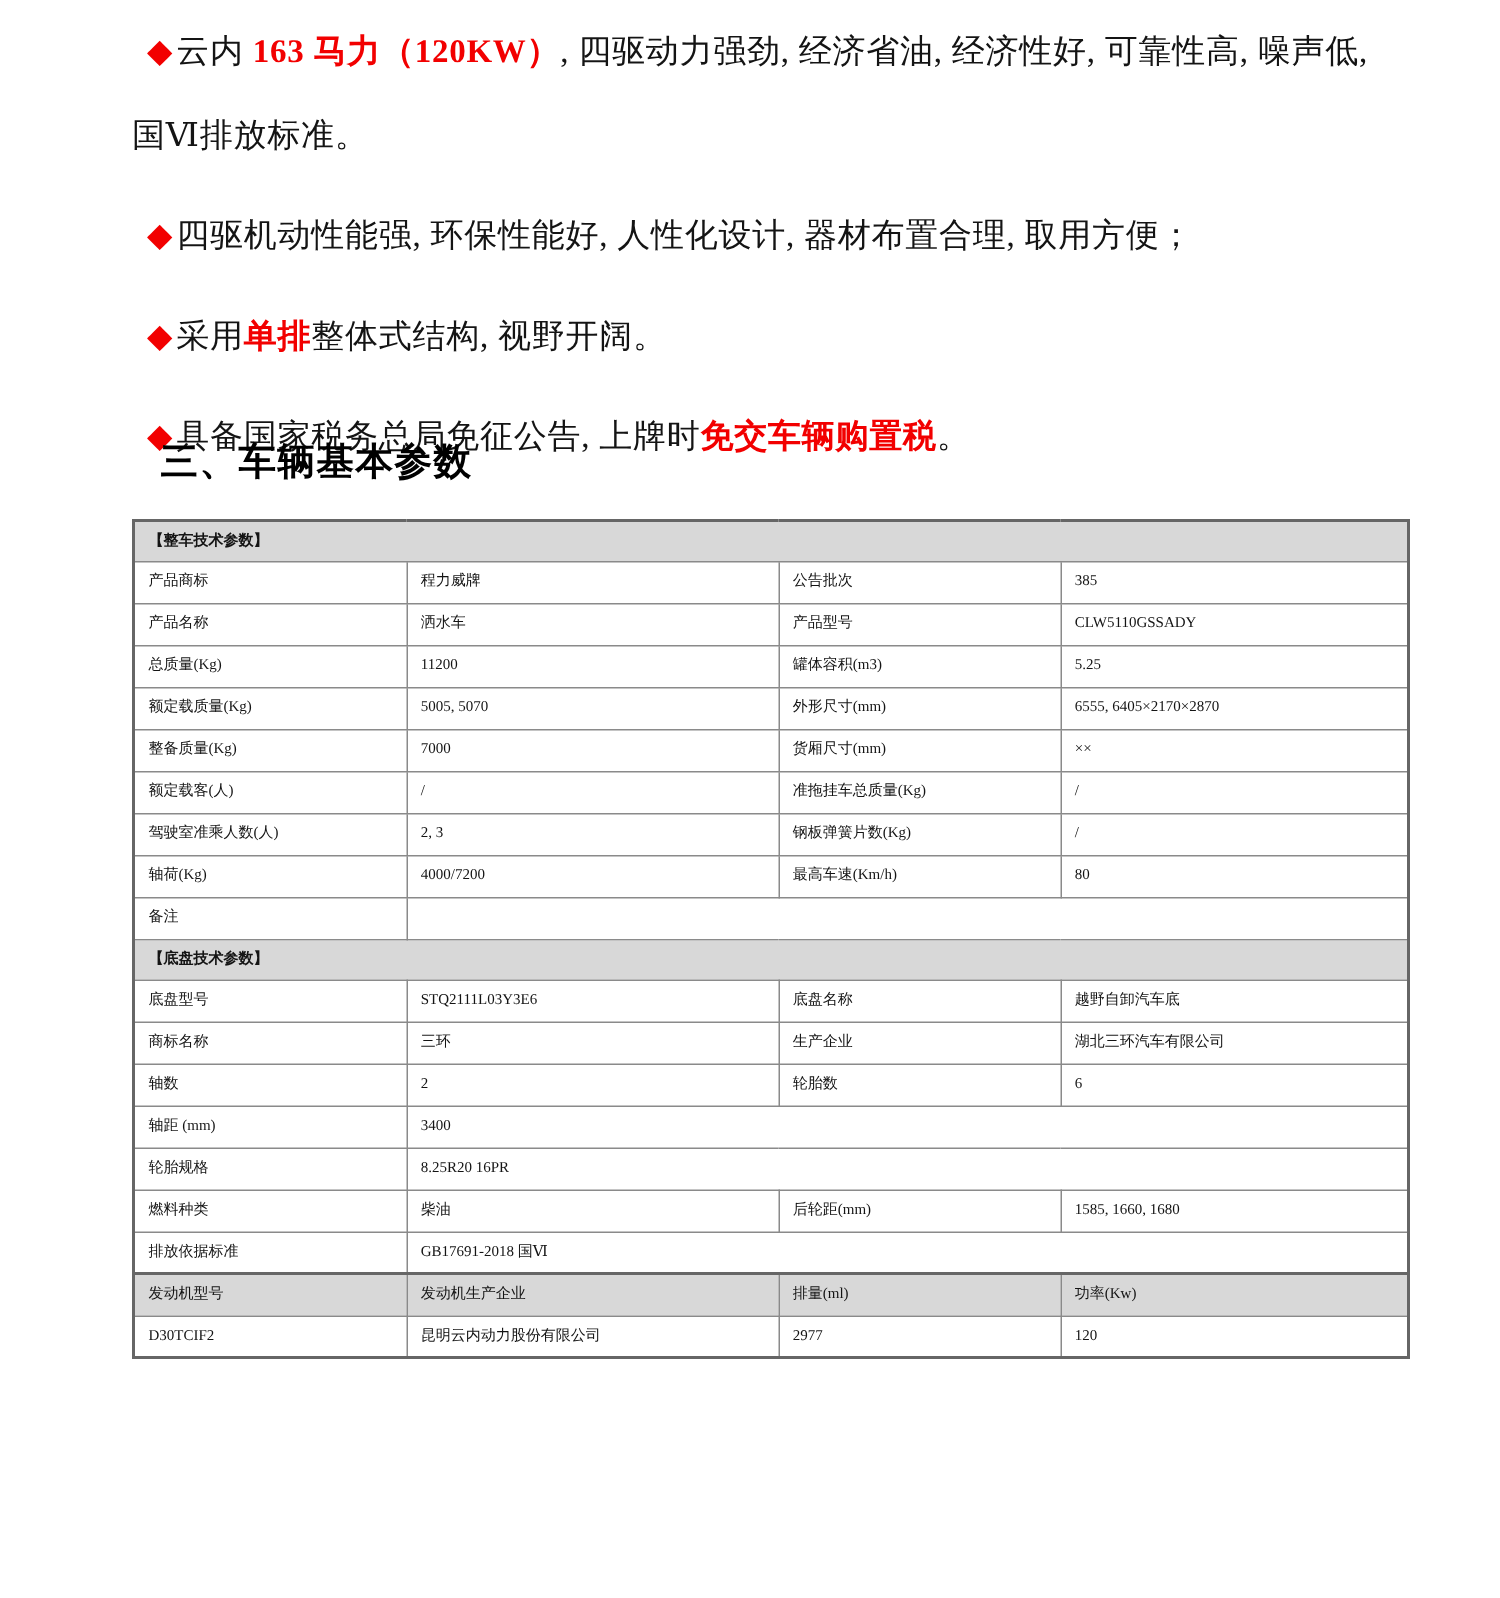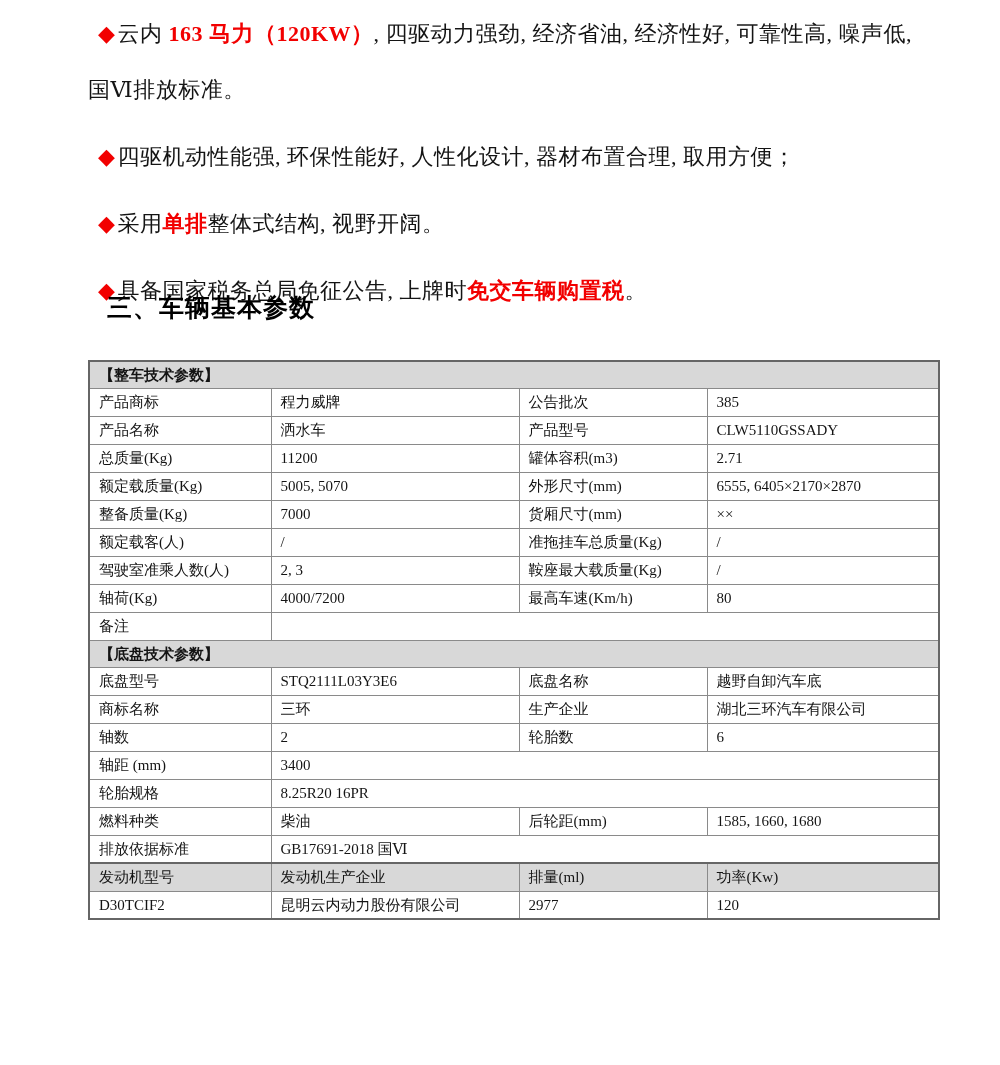--- a/index.html
+++ b/index.html
@@ -23,23 +23,23 @@
   .diamond{color:var(--red);font-size:22px;padding-right:2px;}
   .red{color:var(--red);font-weight:bold;}
   
   .heading{
     position:absolute;left:107px;top:291px;margin:0;
     font-size:25px;font-weight:bold;color:#000;
     font-family:Liberation Serif, serif;letter-spacing:1px;
   }
   
   table.params{
-    position:absolute;left:88px;top:360px;width:850px;
+    position:absolute;left:88px;top:346px;width:850px;
     border-collapse:collapse;table-layout:fixed;
-    font-size:15px;color:var(--ink);
+    font-size:10px;color:var(--ink);
   }
   table.params{border:2px solid var(--bd-dark);}
   table.params td{
     border:1px solid var(--bd);
     padding:0 6px 0 9px;
     vertical-align:middle;
     overflow:hidden;
     line-height:20px;
   }
   tr.h-norm{height:28px;}
@@ -88,21 +88,21 @@
         <tr class="h-norm">
           <td>产品名称</td>
           <td class="val">洒水车</td>
           <td>产品型号</td>
           <td class="val">CLW5110GSSADY</td>
         </tr>
         <tr class="h-norm">
           <td>总质量(Kg)</td>
           <td class="val">11200</td>
           <td>罐体容积(m3)</td>
-          <td class="val">2.71</td>
+          <td class="val">5.25</td>
         </tr>
         <tr class="h-norm">
           <td>额定载质量(Kg)</td>
           <td class="val">5005, 5070</td>
           <td>外形尺寸(mm)</td>
           <td class="val">6555, 6405×2170×2870</td>
         </tr>
         <tr class="h-norm">
           <td>整备质量(Kg)</td>
           <td class="val">7000</td>
@@ -111,21 +111,21 @@
         </tr>
         <tr class="h-norm">
           <td>额定载客(人)</td>
           <td class="val">/</td>
           <td>准拖挂车总质量(Kg)</td>
           <td class="val">/</td>
         </tr>
         <tr class="h-norm">
           <td>驾驶室准乘人数(人)</td>
           <td class="val">2, 3</td>
-          <td>鞍座最大载质量(Kg)</td>
+          <td>钢板弹簧片数(Kg)</td>
           <td class="val">/</td>
         </tr>
         <tr class="h-norm">
           <td>轴荷(Kg)</td>
           <td class="val">4000/7200</td>
           <td>最高车速(Km/h)</td>
           <td class="val">80</td>
         </tr>
         <tr class="h-norm">
           <td>备注</td>

